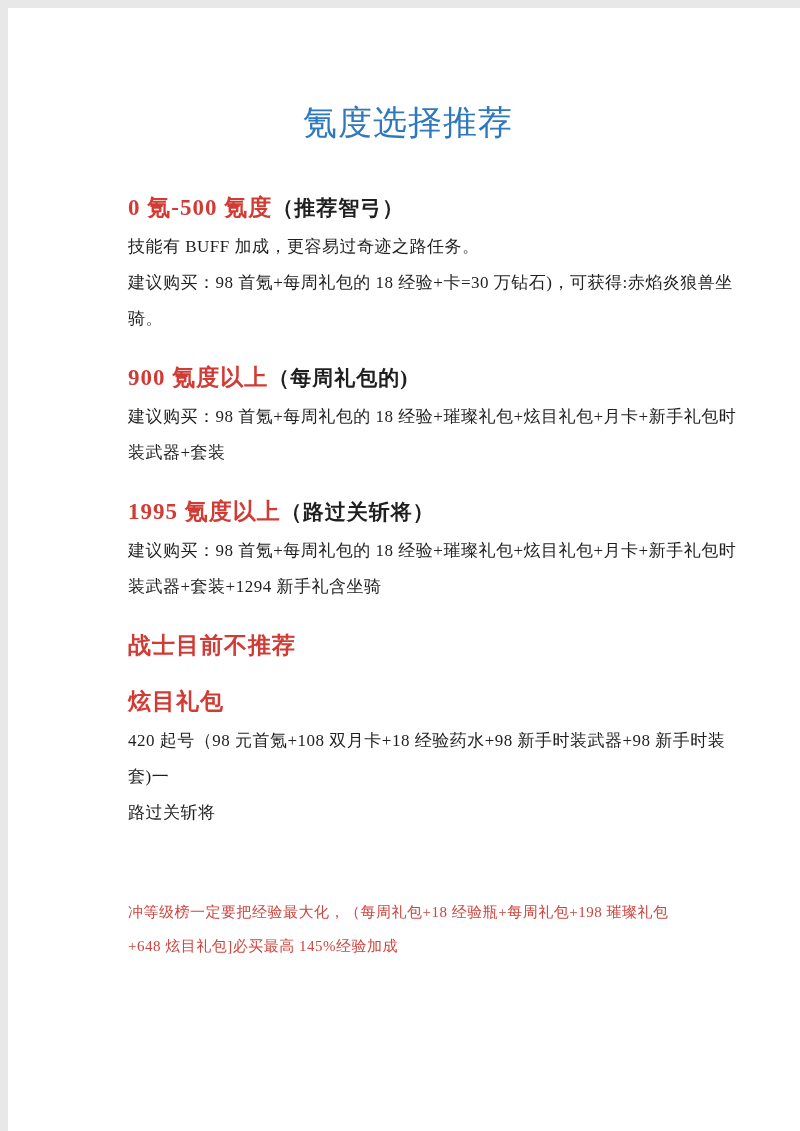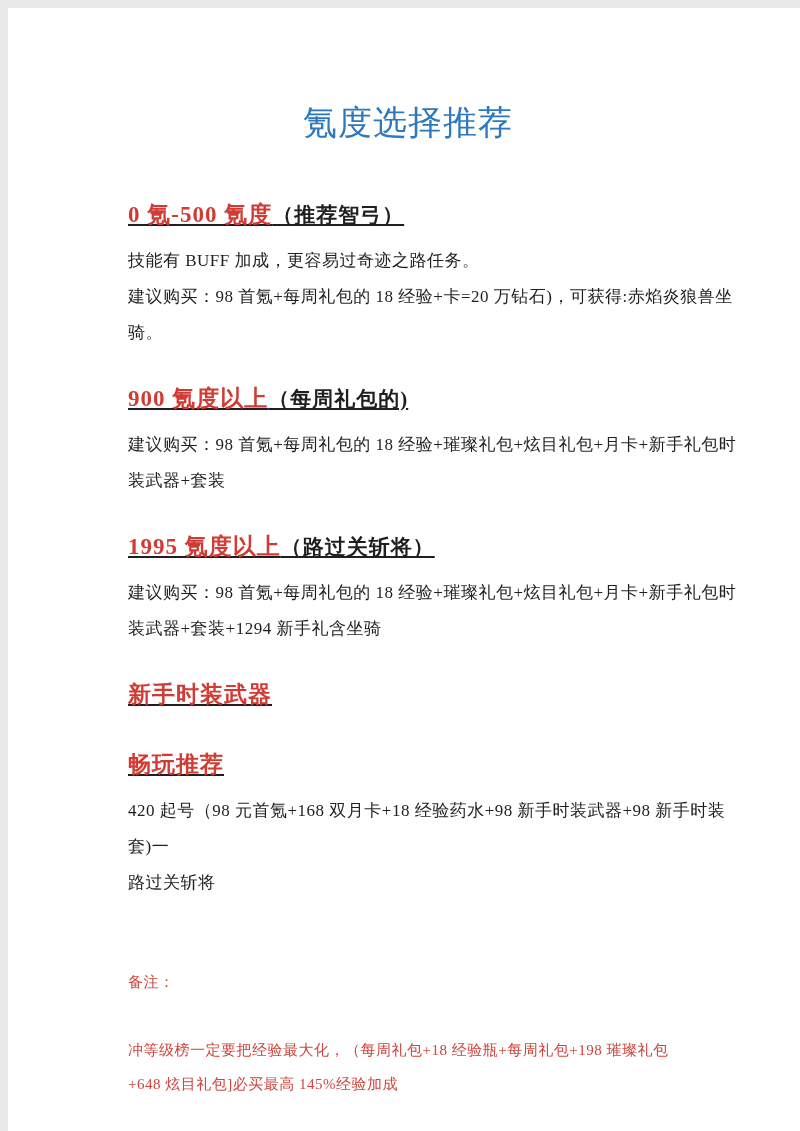--- a/index.html
+++ b/index.html
@@ -32,24 +32,23 @@
     font-size:34px;
     line-height:44px;
     font-weight:normal;
     letter-spacing:1px;
   }
   .section{margin-top:26px;}
   .section.first{margin-top:48px;}
   .section-heading{
     margin:0 0 6px 0;
     font-size:23px;
-    line-height:44px;
+    line-height:30px;
     font-weight:bold;
     letter-spacing:1px;
-    text-decoration:underline;
   }
   .heading-red{color:var(--heading-red);}
   .heading-suffix{color:var(--body-text);font-size:21px;}
   .section-body{
     margin:0;
     font-size:17px;
     line-height:36px;
     white-space:pre-line;
     letter-spacing:0.5px;
   }
@@ -67,21 +66,21 @@
 
 <div class="page">
   <h1 class="doc-title">氪度选择推荐</h1>
 
   <main>
   <section class="section first">
     <h2 class="section-heading">
       <span class="heading-red">0 氪-500 氪度</span><span class="heading-suffix">（推荐智弓）</span>
     </h2>
     <p class="section-body">技能有 BUFF 加成，更容易过奇迹之路任务。
-建议购买：98 首氪+每周礼包的 18 经验+卡=20 万钻石)，可获得:赤焰炎狼兽坐
+建议购买：98 首氪+每周礼包的 18 经验+卡=30 万钻石)，可获得:赤焰炎狼兽坐
 骑。</p>
   </section>
 
   <section class="section">
     <h2 class="section-heading">
       <span class="heading-red">900 氪度以上</span><span class="heading-suffix">（每周礼包的)</span>
     </h2>
     <p class="section-body">建议购买：98 首氪+每周礼包的 18 经验+璀璨礼包+炫目礼包+月卡+新手礼包时
 装武器+套装</p>
   </section>
@@ -89,31 +88,30 @@
   <section class="section">
     <h2 class="section-heading">
       <span class="heading-red">1995 氪度以上</span><span class="heading-suffix">（路过关斩将）</span>
     </h2>
     <p class="section-body">建议购买：98 首氪+每周礼包的 18 经验+璀璨礼包+炫目礼包+月卡+新手礼包时
 装武器+套装+1294 新手礼含坐骑</p>
   </section>
 
   <section class="section">
     <h2 class="section-heading">
-      <span class="heading-red">新手时装武器</span><span class="heading-suffix"></span>
+      <span class="heading-red">战士目前不推荐</span><span class="heading-suffix"></span>
     </h2>
   </section>
 
   <section class="section">
     <h2 class="section-heading">
-      <span class="heading-red">畅玩推荐</span><span class="heading-suffix"></span>
+      <span class="heading-red">炫目礼包</span><span class="heading-suffix"></span>
     </h2>
-    <p class="section-body">420 起号（98 元首氪+168 双月卡+18 经验药水+98 新手时装武器+98 新手时装套)一
+    <p class="section-body">420 起号（98 元首氪+108 双月卡+18 经验药水+98 新手时装武器+98 新手时装套)一
 路过关斩将</p>
   </section>
 </main>
 
   <div class="note">
-    <div>备注：</div>
     <div>冲等级榜一定要把经验最大化，（每周礼包+18 经验瓶+每周礼包+198 璀璨礼包
 +648 炫目礼包]必买最高 145%经验加成</div>
   </div>
 </div>
 
 </body></html>

